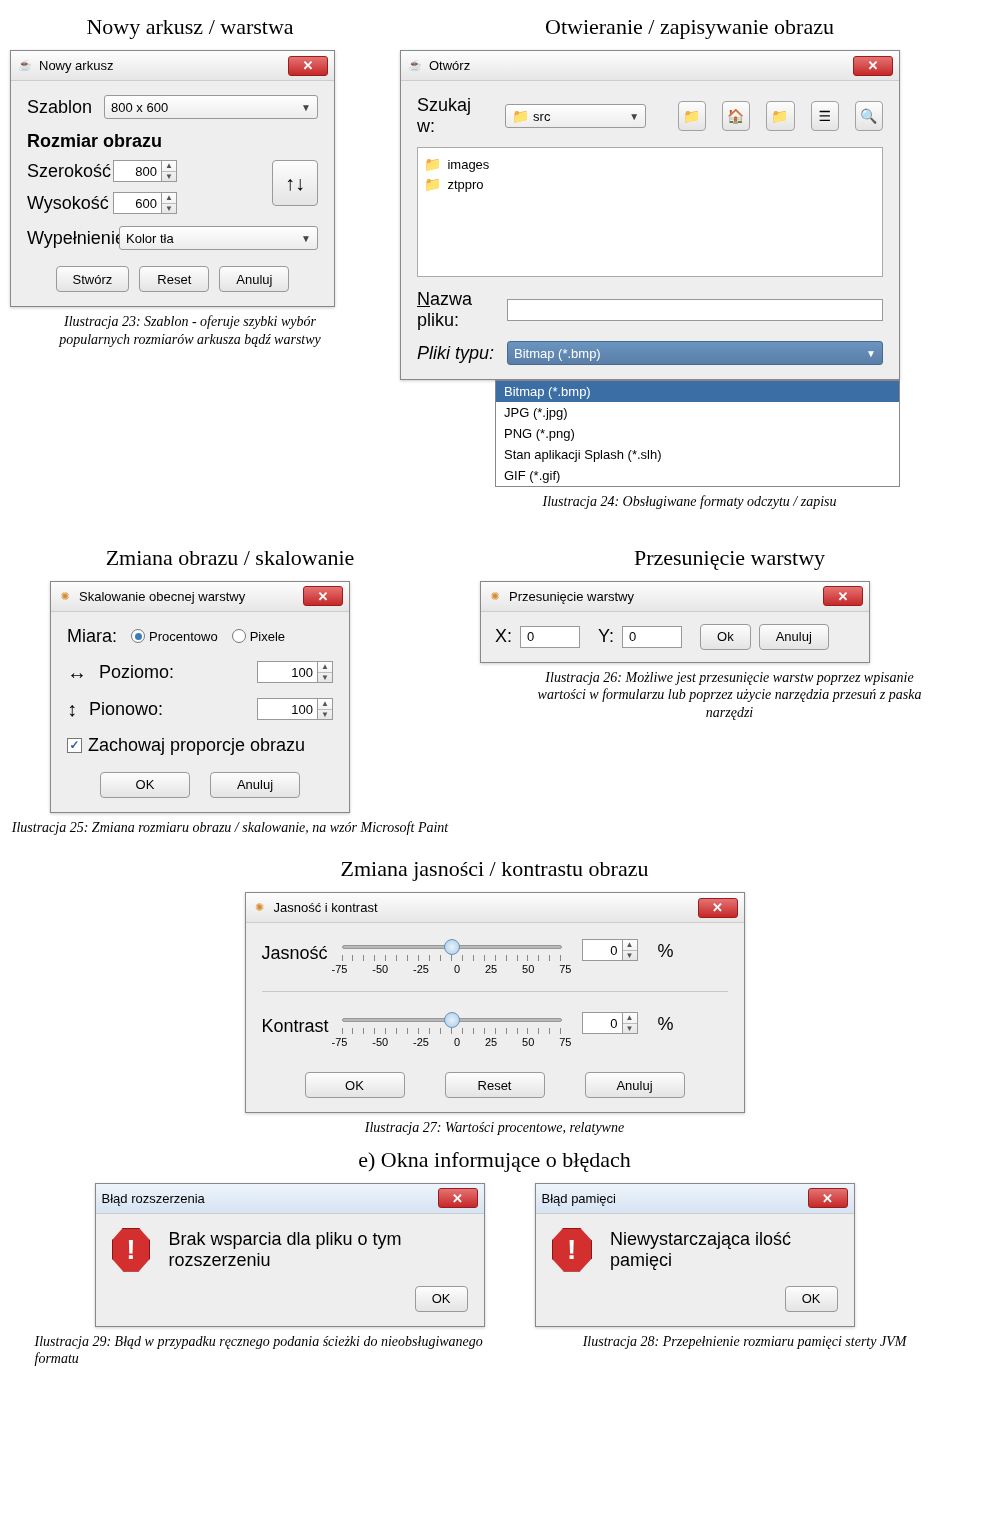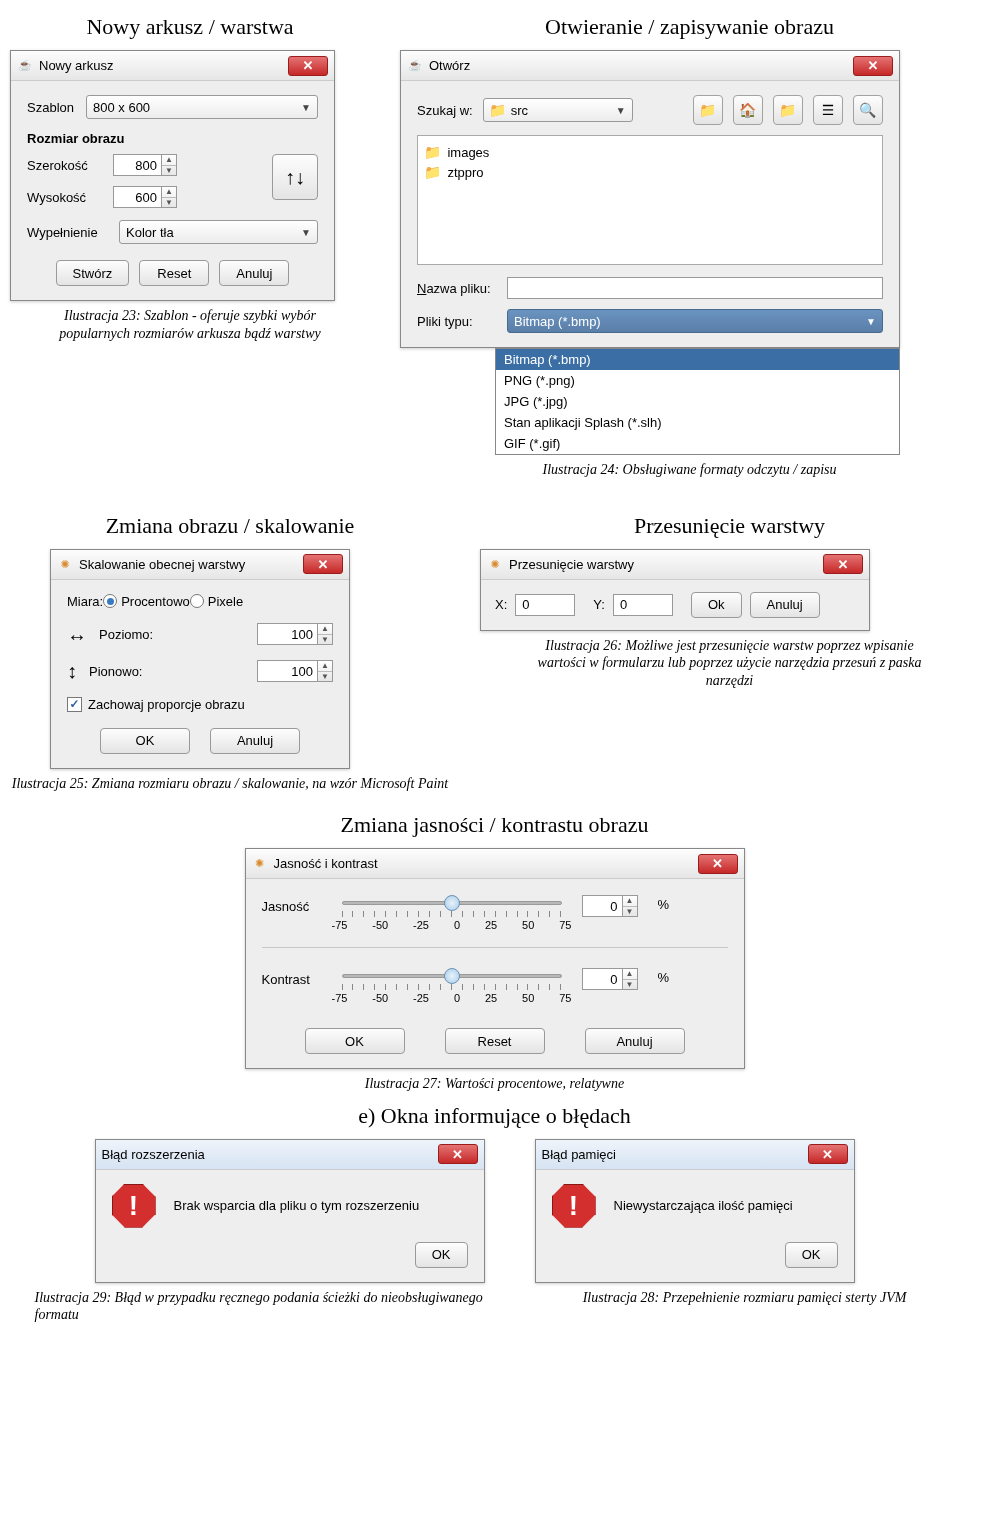--- a/index.html
+++ b/index.html
@@ -57,21 +57,21 @@
   }
   .java-icon {
     width: 16px; height: 16px;
     display: inline-flex; align-items: center; justify-content: center;
     font-size: 11px;
   }
   .java-cup { color: #d26a2a; }
   .java-sun { color: #d98c2f; }
   .body-pane { padding: 14px 16px; background: #eeeeee; }
 
-  .label { font-size: 13px; }
+  .label { font-size: 18px; }
   .bold { font-weight: bold; }
 
   
   .combo {
     display: flex; align-items: center;
     background: linear-gradient(#fff,#ececec);
     border: 1px solid #999;
     border-radius: 3px;
     height: 24px; padding: 0 6px;
     font-size: 13px;
@@ -241,21 +241,21 @@
 
   <div class="col" style="flex:1;">
     <div class="section-heading">Otwieranie / zapisywanie obrazu</div>
     <div class="window" style="width:500px;">
       <div class="titlebar">
         <span class="java-icon java-cup">☕</span>
         <span class="title">Otwórz</span>
         <span class="close-x">✕</span>
       </div>
       <div class="body-pane">
-        <div style="display:flex; align-items:center; gap:10px; margin-bottom:10px;">
+        <div style="display:flex; align-items:center; gap:16px; margin-bottom:10px;">
           <span class="label">Szukaj w:</span>
           <div class="combo" style="width:150px;">
             <span class="folder-ico">📁</span>&nbsp;
             <span class="val">src</span><span class="tri">▼</span>
           </div>
           <div style="flex:1;"></div>
           <span class="toolbtn">
               <span style="color:#4a76b8;">📁</span>
             </span>
           <span class="toolbtn">🏠</span>
@@ -273,50 +273,50 @@
           <div class="fitem">
               <span class="folder-ico">📁</span>
               <span>ztppro</span>
             </div>
         </div>
         <div style="display:flex; align-items:center; gap:10px; margin-top:12px;">
           <span class="label" style="width:80px;"><span style="text-decoration:underline;">N</span><span>azwa pliku:</span></span>
           <input class="textfield" style="flex: 1 1 0%;" value="">
         </div>
         <div style="display:flex; align-items:center; gap:10px; margin-top:10px;">
-          <span class="label" style="width:80px;">Pliki typu:</span>
+          <span class="label" style="width:80px;font-style:italic;">Pliki typu:</span>
           <div class="combo" style="flex:1; background:linear-gradient(#6a94c0,#5a7ea8); color:#fff; border-color:#476a8f;">
             <span class="val">Bitmap (*.bmp)</span>
               <span class="tri" style="color:#fff;">▼</span>
           </div>
         </div>
       </div>
     </div>
     <div class="dropdown-list" style="width:405px; margin-left:95px;">
       <div class="opt sel">Bitmap (*.bmp)</div>
+      <div class="opt">JPG (*.jpg)</div>
       <div class="opt">PNG (*.png)</div>
-      <div class="opt">JPG (*.jpg)</div>
       <div class="opt">Stan aplikacji Splash (*.slh)</div>
       <div class="opt">GIF (*.gif)</div>
     </div>
     <div class="caption" style="max-width:500px;">Ilustracja 24: Obsługiwane formaty odczytu / zapisu</div>
   </div>
 </div>
 
 <div class="row" style="margin-top:30px;">
   <div class="col" style="width:440px;">
     <div class="section-heading">Zmiana obrazu / skalowanie</div>
     <div class="window" style="width:300px; margin-left:40px;">
       <div class="titlebar">
         <span class="java-icon java-sun">✺</span>
         <span class="title">Skalowanie obecnej warstwy</span>
         <span class="close-x">✕</span>
       </div>
       <div class="body-pane">
-        <div style="display:flex; align-items:flex-start; margin-bottom:14px;">
+        <div style="display:flex; align-items:center; gap:14px; margin-bottom:14px;">
           <span class="label">Miara:</span>
           <span style="display:flex; align-items:center;">
             <span class="radio-dot checked"></span>
               <span>Procentowo</span>
           </span>
           <span style="display:flex; align-items:center;">
             <span class="radio-dot"></span>
               <span>Pixele</span>
           </span>
         </div>

